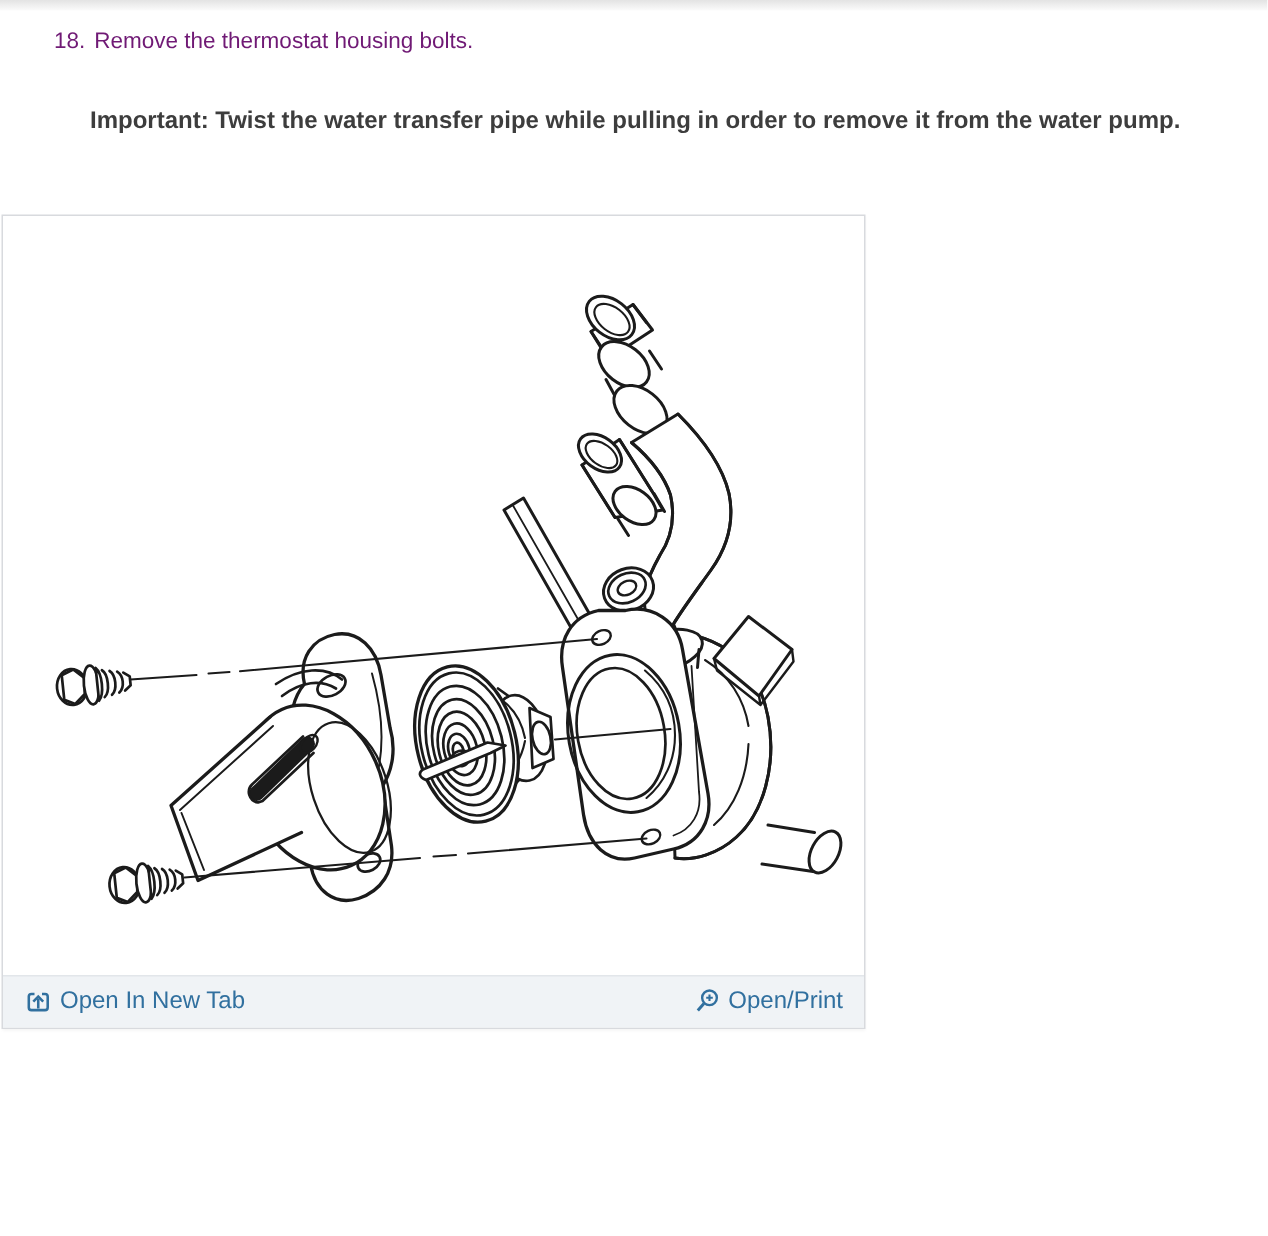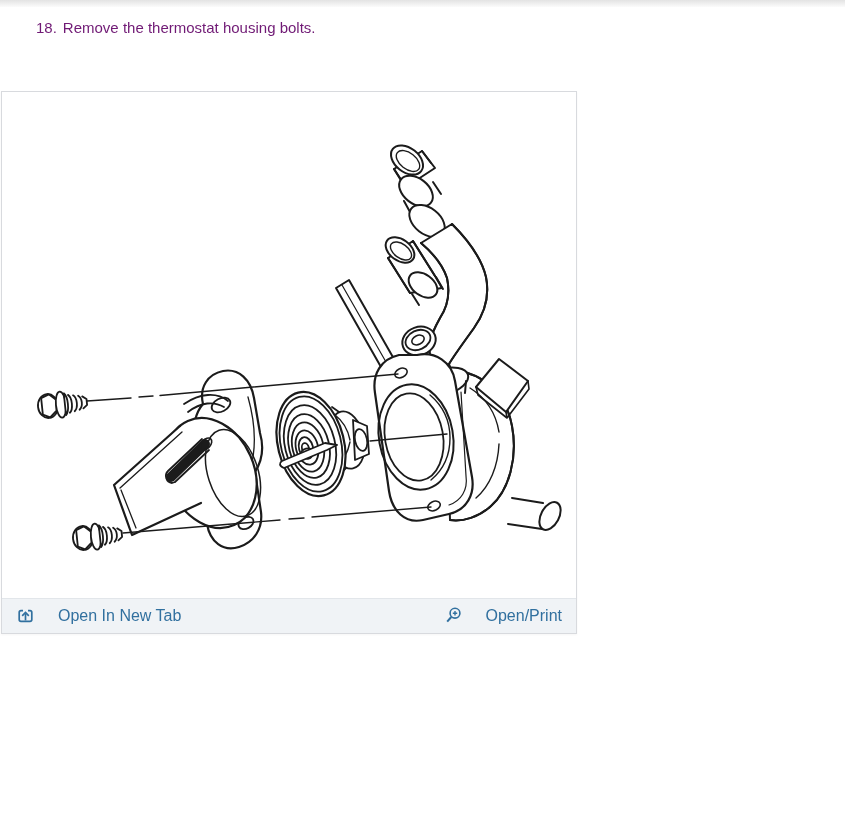--- a/index.html
+++ b/index.html
@@ -23,21 +23,21 @@
     box-shadow:0 1px 2px rgba(0,0,0,0.04);
   }
   .figure-image{width:574px;height:506px;background:#ffffff;}
   .figure-image svg{display:block;width:574px;height:506px;}
   .fig-toolbar{
     height:34px;background:#f0f3f6;border-top:1px solid #e2e6ea;
     display:flex;align-items:center;justify-content:space-between;
     padding:0 14px;
   }
   .tb-link{
-    display:flex;align-items:center;gap:23px;cursor:pointer;
+    display:flex;align-items:center;gap:5px;cursor:pointer;
     color:#31709f;font-size:16px;text-decoration:none;
   }
   .tb-icon{width:19px;height:19px;}
   .tb-icon *{stroke:#31709f;}
   
   .diag path,.diag ellipse,.diag circle,.diag line,.diag polygon{
     stroke:#1b1b1b;fill:none;stroke-linecap:round;stroke-linejoin:round;
   }
   .diag .fw{fill:#ffffff;}
   .diag .nf{fill:none;}
@@ -47,20 +47,21 @@
 <body>
 
 <div>
   <div class="top-fade"></div>
 
   <div class="content">
     <div class="step">
       <span class="num">18.</span><span>Remove the thermostat housing bolts.</span>
     </div>
 
+    <div class="important">Important: Twist the water transfer pipe while pulling in order to remove it from the water pump.</div>
 
     <div class="steps-block">
     </div>
   </div>
 
   <div class="figure-card">
     <div class="figure-image">
       <svg class="diag" viewBox="0 0 574 506" role="img" aria-label="Exploded line drawing of the thermostat, thermostat housing, water transfer pipe and two flange bolts">
 
         <g stroke-width="2">

